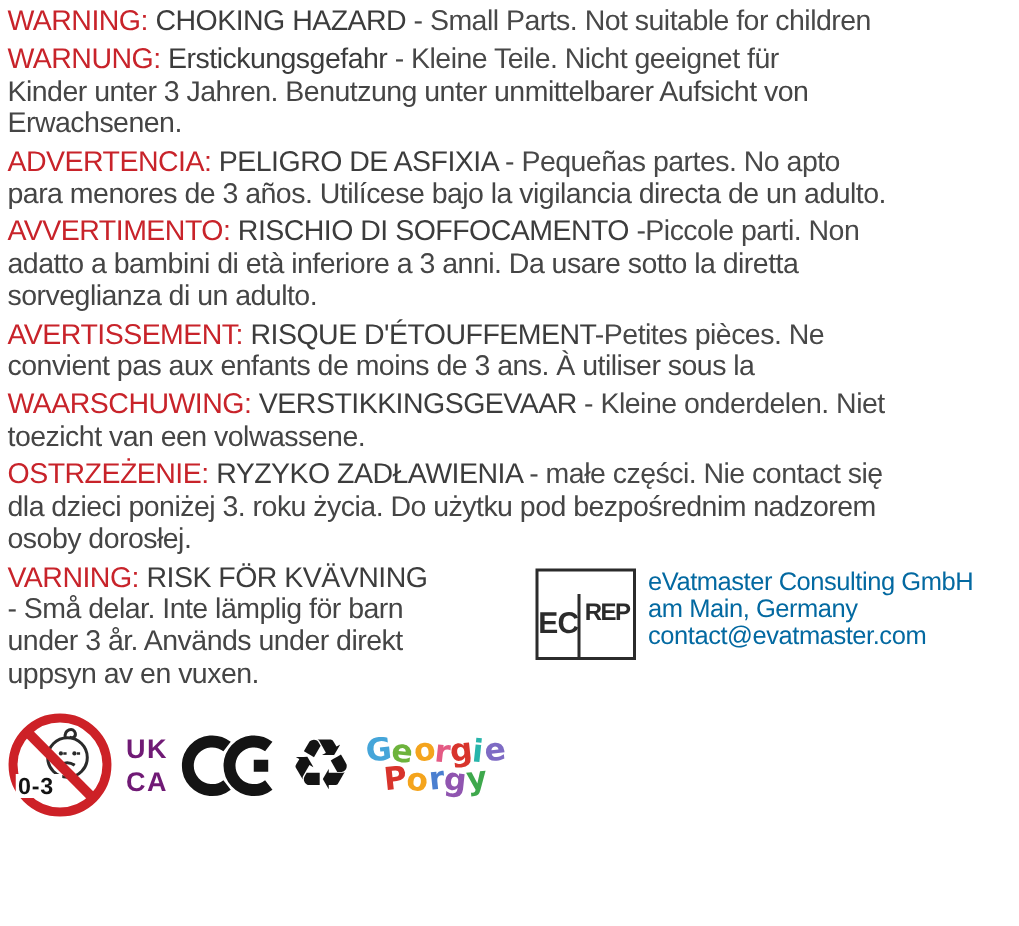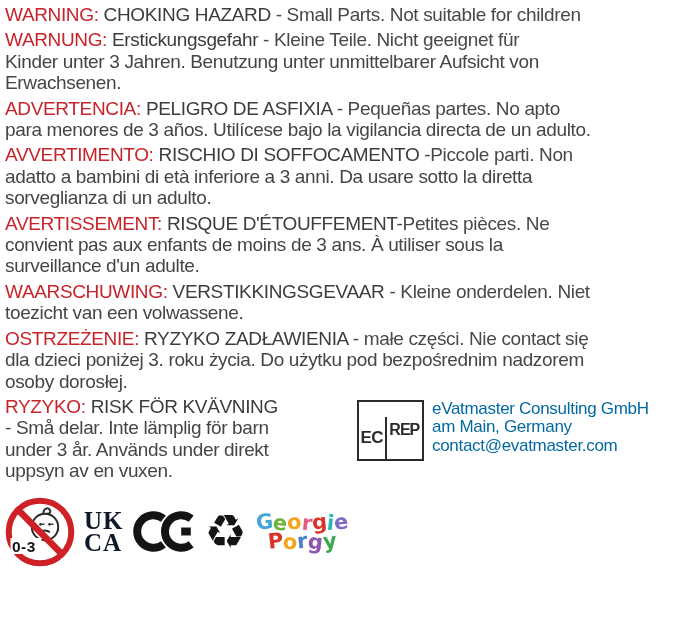--- a/index.html
+++ b/index.html
@@ -13,35 +13,35 @@
   .hazard{margin-left:5px;color:#3c3c3c;}
   .tail{color:#484848;}
 
   
   .bottom{display:flex;margin-top:1px;}
   .col-left{width:347px;flex:none;}
   .col-right{flex:1;padding-left:5px;min-width:0;}
 
   
   .icons-row{display:flex;align-items:center;gap:9px;margin-top:15px;}
-  .ukca{font-weight:bold;font-size:25px;line-height:22px;letter-spacing:1px;color:#0f172a;font-family:Liberation Serif, serif;}
+  .ukca{font-weight:bold;font-size:18px;line-height:22px;letter-spacing:1px;color:#701a75;}
   .recycle{font-size:47px;line-height:47px;color:#141414;font-family:"DejaVu Sans",sans-serif;}
   .logo{text-align:center;font-family:"DejaVu Sans",sans-serif;font-weight:bold;}
   .logo .lg{font-size:21px;line-height:19px;}
   .logo span{display:inline-block;transform:rotate(-6deg);}
   .logo span:nth-child(even){transform:rotate(6deg) translateY(1px);}
 
   
   .mfr div{font-size:18.5px;line-height:20.8px;color:#585858;letter-spacing:-0.2px;white-space:nowrap;}
 
   
   .ecrep{display:flex;margin-top:4px;align-items:flex-start;}
   .ecbox{width:63px;height:57px;border:2.5px solid #2b2b2b;display:flex;flex:none;margin-right:8px;background:#fff;}
   .ecbox .cell{display:flex;align-items:center;justify-content:center;color:#2b2b2b;font-weight:bold;}
-  .ecbox .c1{width:42%;border-right:2.5px solid #2b2b2b;font-size:17px;letter-spacing:-0.5px;margin-top:15px;}
+  .ecbox .c1{width:42%;border-right:2.5px solid #2b2b2b;font-size:20px;letter-spacing:-0.5px;margin-top:15px;}
   .ecbox .c2{width:58%;font-size:16px;letter-spacing:-1px;}
   .rep-text div{font-size:17px;line-height:18.4px;color:#0369a1;letter-spacing:-0.3px;white-space:nowrap;}
 </style>
 </head>
 <body>
 
 <div class="label">
 
   <p class="warn">
     <span class="row"><span class="hdr">WARNING:</span><span class="hazard">CHOKING HAZARD</span><span class="tail"> - Small Parts. Not suitable for children</span></span>
@@ -60,39 +60,38 @@
 
   <p class="warn">
     <span class="row"><span class="hdr">AVVERTIMENTO:</span><span class="hazard">RISCHIO DI SOFFOCAMENTO</span><span class="tail"> -Piccole parti. Non</span></span>
     <span class="row">adatto a bambini di età inferiore a 3 anni. Da usare sotto la diretta</span>
     <span class="row">sorveglianza di un adulto.</span>
   </p>
 
   <p class="warn">
     <span class="row"><span class="hdr">AVERTISSEMENT:</span><span class="hazard">RISQUE D'ÉTOUFFEMENT</span><span class="tail">-Petites pièces. Ne</span></span>
     <span class="row">convient pas aux enfants de moins de 3 ans. À utiliser sous la</span>
-    <span class="row">surveillance d'un adulte.</span>
   </p>
 
   <p class="warn">
     <span class="row"><span class="hdr">WAARSCHUWING:</span><span class="hazard">VERSTIKKINGSGEVAAR</span><span class="tail"> - Kleine onderdelen. Niet</span></span>
     <span class="row">toezicht van een volwassene.</span>
   </p>
 
   <p class="warn">
     <span class="row"><span class="hdr">OSTRZEŻENIE:</span><span class="hazard">RYZYKO ZADŁAWIENIA</span><span class="tail"> - małe części. Nie contact się</span></span>
     <span class="row">dla dzieci poniżej 3. roku życia. Do użytku pod bezpośrednim nadzorem</span>
     <span class="row">osoby dorosłej.</span>
   </p>
 
   <div class="bottom">
 
     <div class="col-left">
       <p class="warn">
-        <span class="row"><span class="hdr">RYZYKO:</span><span class="hazard">RISK FÖR KVÄVNING</span></span>
+        <span class="row"><span class="hdr">VARNING:</span><span class="hazard">RISK FÖR KVÄVNING</span></span>
         <span class="row">- Små delar. Inte lämplig för barn</span>
         <span class="row">under 3 år. Används under direkt</span>
         <span class="row">uppsyn av en vuxen.</span>
       </p>
 
       <div class="icons-row">
 
         <svg width="70" height="70" viewBox="0 0 70 70">
           <circle cx="35" cy="35" r="31.3" fill="none" stroke="#cd2127" stroke-width="6"></circle>
           <g fill="none" stroke="#2a2a2a" stroke-width="2">

